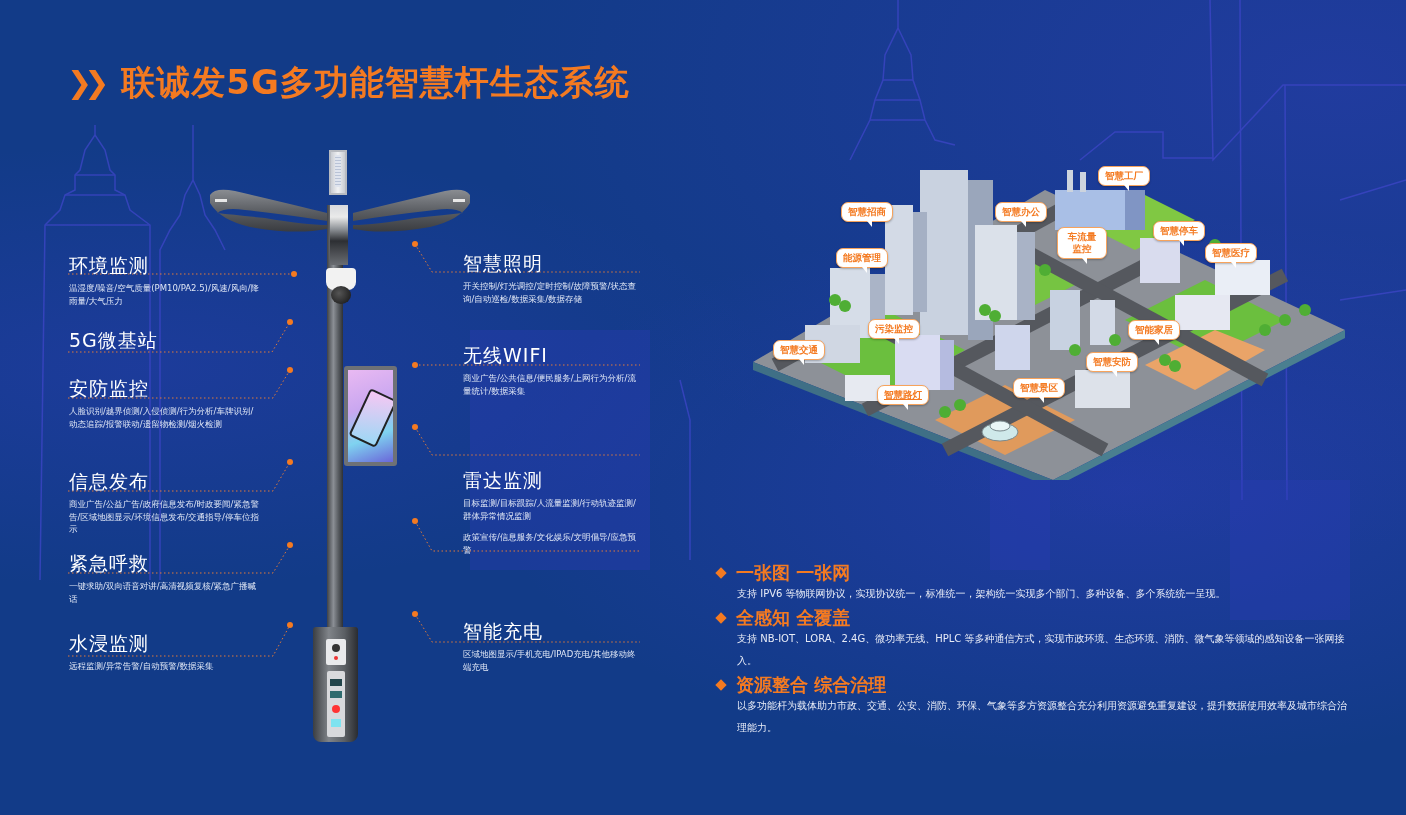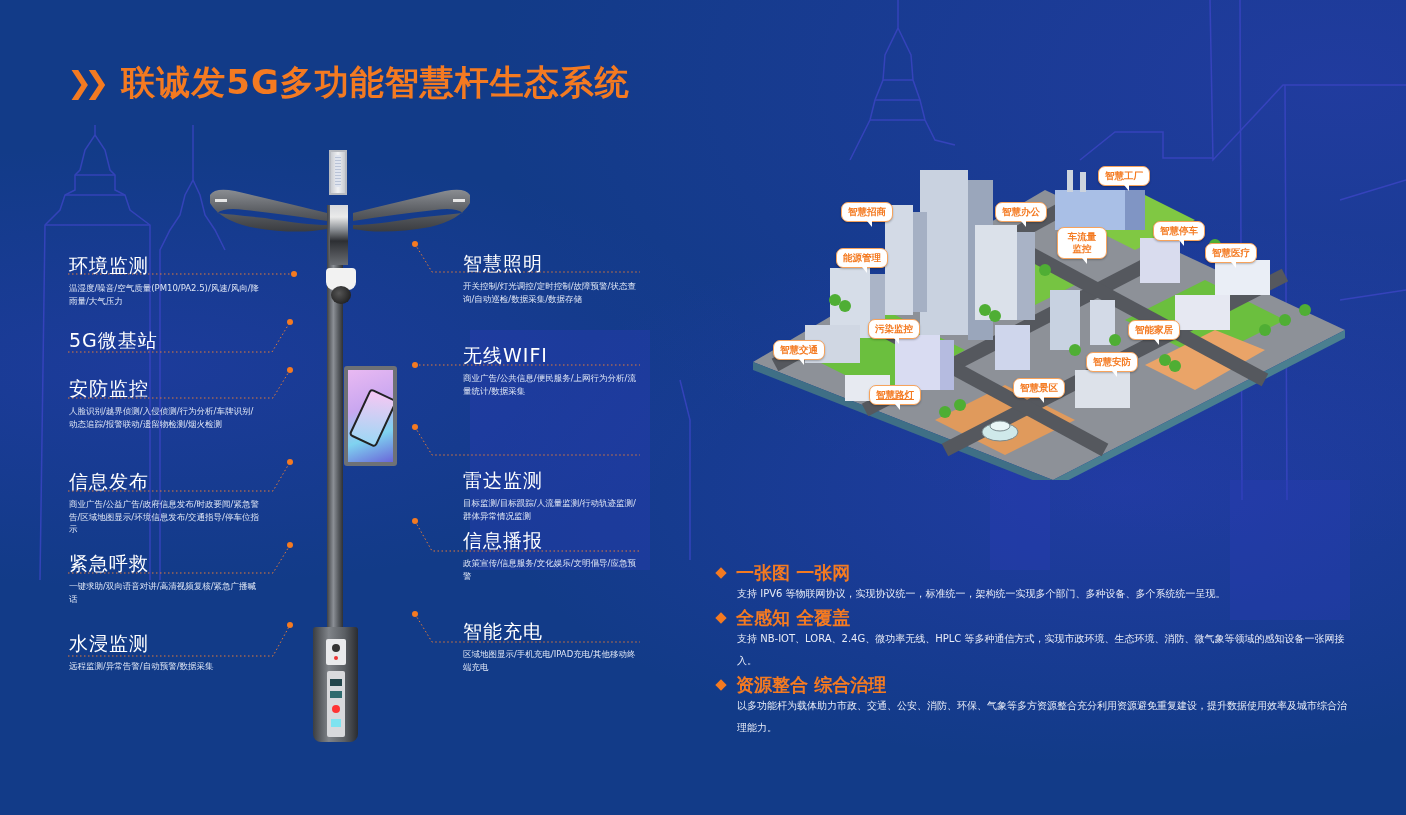--- a/index.html
+++ b/index.html
@@ -171,21 +171,20 @@
 </div>
 <div class="feature right" style="left:463px;top:342px;">
   <div class="name">无线WIFI</div>
   <div class="desc">商业广告/公共信息/便民服务/上网行为分析/流量统计/数据采集</div>
 </div>
 <div class="feature right" style="left:463px;top:443px;margin-top:24px;">
   <div class="name">雷达监测</div>
   <div class="desc">目标监测/目标跟踪/人流量监测/行动轨迹监测/群体异常情况监测</div>
 </div>
 <div class="feature right" style="left:463px;top:527px;">
-  <div class="name">信息播报</div>
   <div class="desc">政策宣传/信息服务/文化娱乐/文明倡导/应急预警</div>
 </div>
 <div class="feature right" style="left:463px;top:618px;">
   <div class="name">智能充电</div>
   <div class="desc">区域地图显示/手机充电/IPAD充电/其他移动终端充电</div>
 </div>
 
 <svg class="arms" width="270" height="50">
   <defs>
     <linearGradient id="armg" x1="0" y1="0" x2="0" y2="1">
@@ -289,21 +288,21 @@
   <div class="bubble" style="left:96px;top:52px;">智慧招商</div>
   <div class="bubble" style="left:250px;top:52px;">智慧办公</div>
   <div class="bubble" style="left:312px;top:77px;width:50px;white-space:normal;">车流量监控</div>
   <div class="bubble" style="left:408px;top:71px;">智慧停车</div>
   <div class="bubble" style="left:91px;top:98px;">能源管理</div>
   <div class="bubble" style="left:460px;top:93px;">智慧医疗</div>
   <div class="bubble" style="left:123px;top:169px;">污染监控</div>
   <div class="bubble" style="left:383px;top:170px;">智能家居</div>
   <div class="bubble" style="left:28px;top:190px;">智慧交通</div>
   <div class="bubble" style="left:341px;top:202px;">智慧安防</div>
-  <div class="bubble" style="left:124px;top:235px;text-decoration:underline;">智慧路灯</div>
+  <div class="bubble" style="left:132px;top:235px;text-decoration:underline;">智慧路灯</div>
   <div class="bubble" style="left:268px;top:228px;">智慧景区</div>
 </div>
 
 <div class="info">
   <div class="info-item">
     <div class="info-head">
       <span class="diamond"></span>
       <span>一张图 一张网</span>
     </div>
     <div class="info-body">支持 IPV6 等物联网协议，实现协议统一，标准统一，架构统一实现多个部门、多种设备、多个系统统一呈现。</div>

